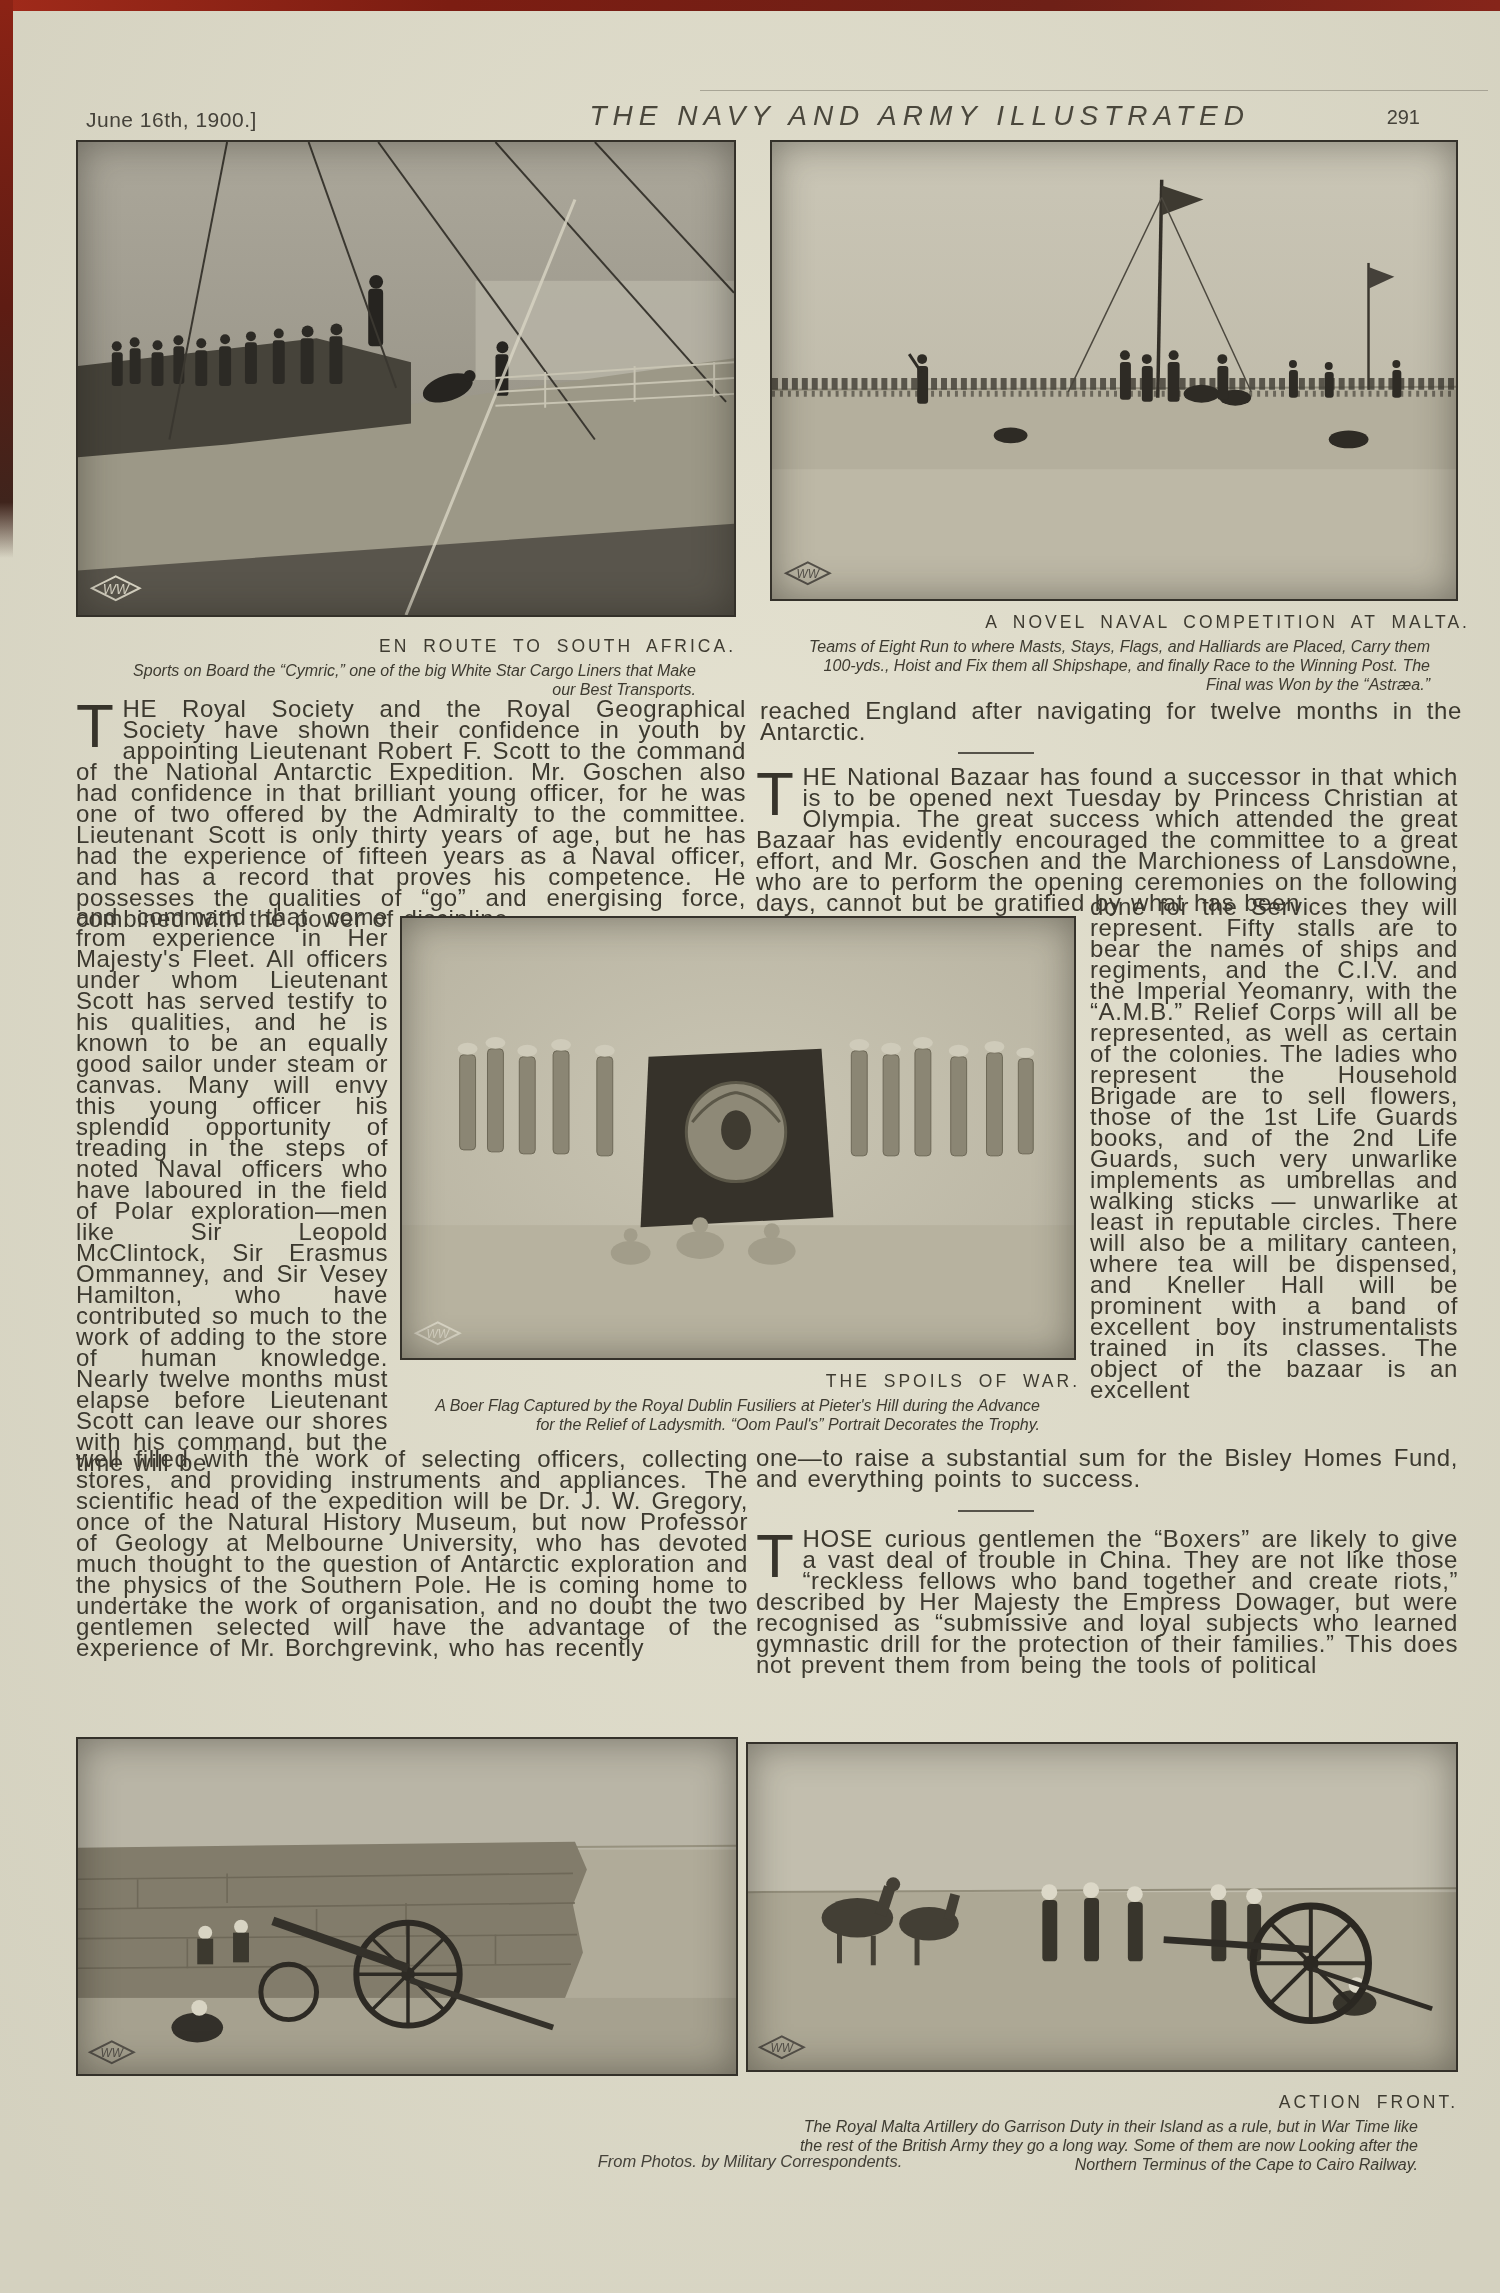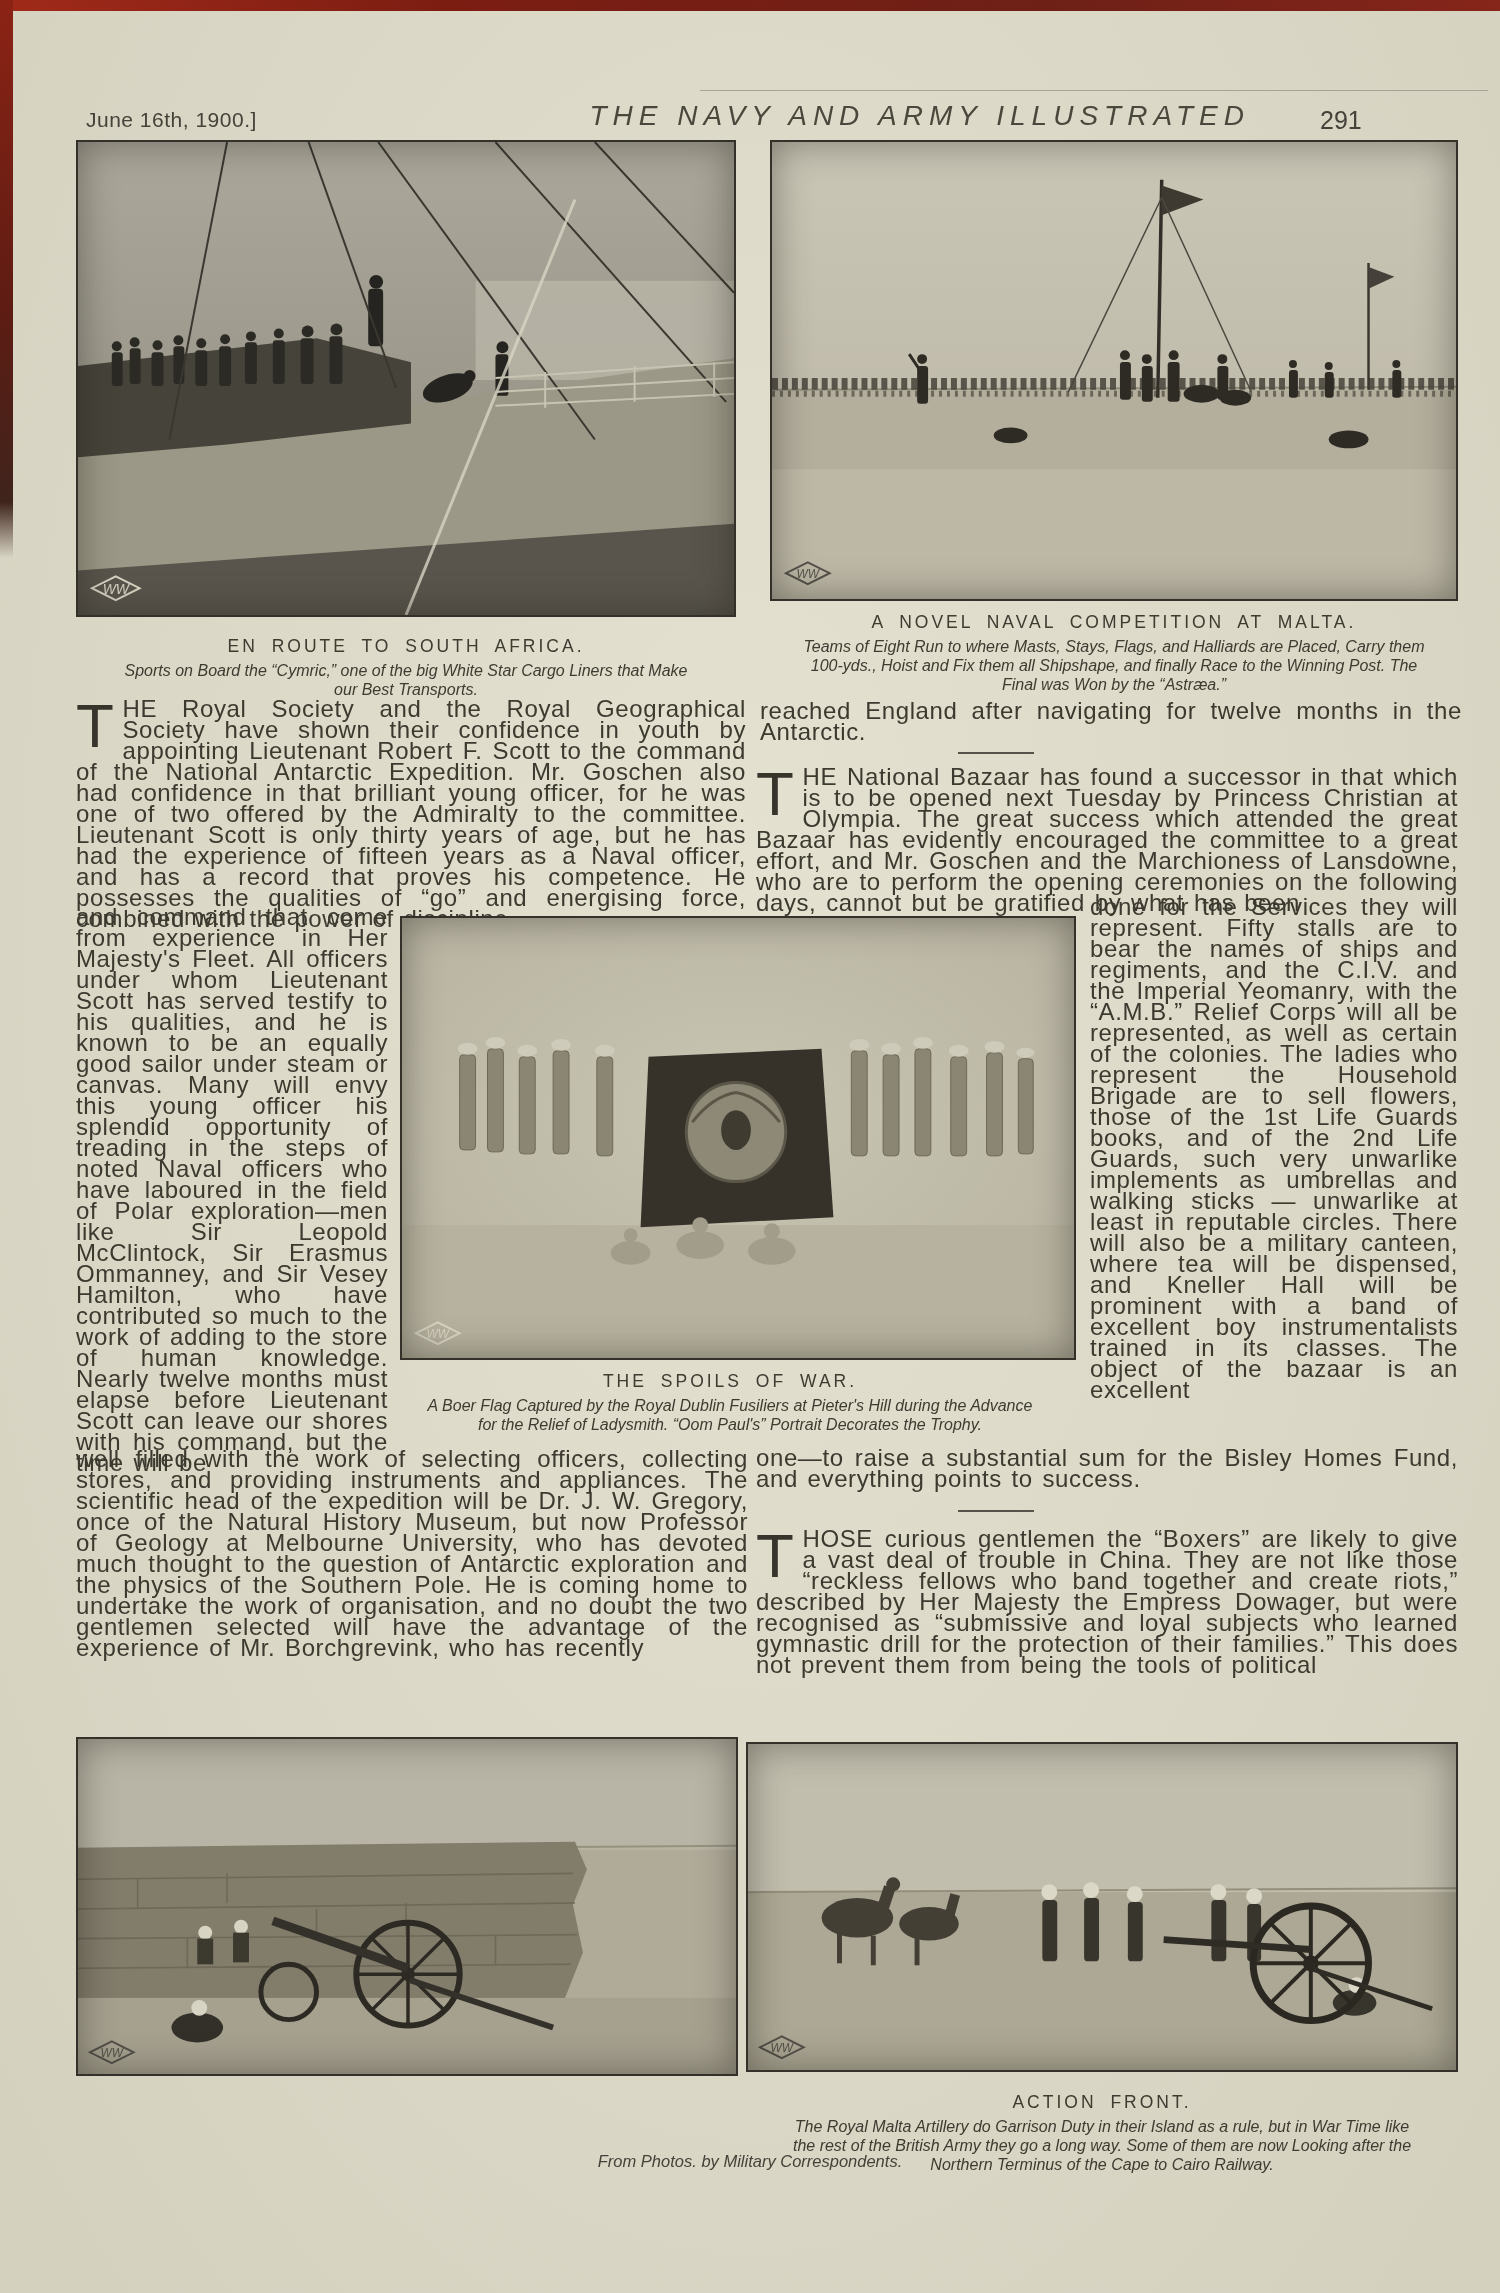--- a/index.html
+++ b/index.html
@@ -19,34 +19,34 @@
   .edge-top{position:absolute;top:0;left:0;width:100%;height:11px;
     background:linear-gradient(90deg,#a02a1a,#7c1d12 30%,#6e2017 70%,#86251a);}
   .edge-left{position:absolute;top:0;left:0;width:13px;height:558px;
     background:linear-gradient(180deg,#8c2315,#5e1c13 55%,#3f241c 90%,rgba(63,36,28,0));}
   .hairline-top{position:absolute;top:90px;left:700px;width:788px;height:1px;background:#9b978a;opacity:.8;}
 
   
   .hdr-date{position:absolute;top:108px;left:86px;font-size:21px;letter-spacing:.5px;color:#45423a;}
   .hdr-title{position:absolute;top:100px;left:250px;width:1000px;text-align:right;
     font-style:italic;font-size:28px;letter-spacing:6px;color:#4a473c;}
-  .hdr-page{position:absolute;top:106px;left:1320px;width:100px;text-align:left;font-size:25px;color:#45423a;}
+  .hdr-page{position:absolute;top:106px;left:1320px;width:100px;text-align:right;font-size:20px;color:#45423a;}
 
   
   .photo{position:absolute;border:2px solid #34312a;background:#a5a193;box-sizing:border-box;}
   .photo:after{content:"";position:absolute;inset:0;box-shadow:inset 0 0 38px rgba(30,28,22,.45);pointer-events:none;}
   .photo svg{display:block;width:100%;height:100%;}
   .ph-ship{left:76px;top:140px;width:660px;height:477px;}
   .ph-malta{left:770px;top:140px;width:688px;height:461px;}
   .ph-spoils{left:400px;top:916px;width:676px;height:444px;}
   .ph-gun{left:76px;top:1737px;width:662px;height:339px;}
   .ph-action{left:746px;top:1742px;width:712px;height:330px;}
 
   
-  .cap{position:absolute;text-align:center;color:#3e3b31;}
+  .cap{position:absolute;text-align:right;color:#3e3b31;}
   .cap .t{font-size:17.5px;letter-spacing:3px;word-spacing:6px;}
   .cap .s{font-style:italic;font-size:16px;line-height:19px;margin-top:4px;padding:0 40px;}
   .cap-ship{left:76px;top:636px;width:660px;}
   .cap-malta{left:758px;top:612px;width:712px;}
   .cap-spoils{left:380px;top:1371px;width:700px;}
   .cap-gun{left:76px;top:2098px;width:662px;}
   .cap-action{left:746px;top:2092px;width:712px;}
 
   
   .txt{position:absolute;font-size:24px;line-height:21px;text-align:justify;

